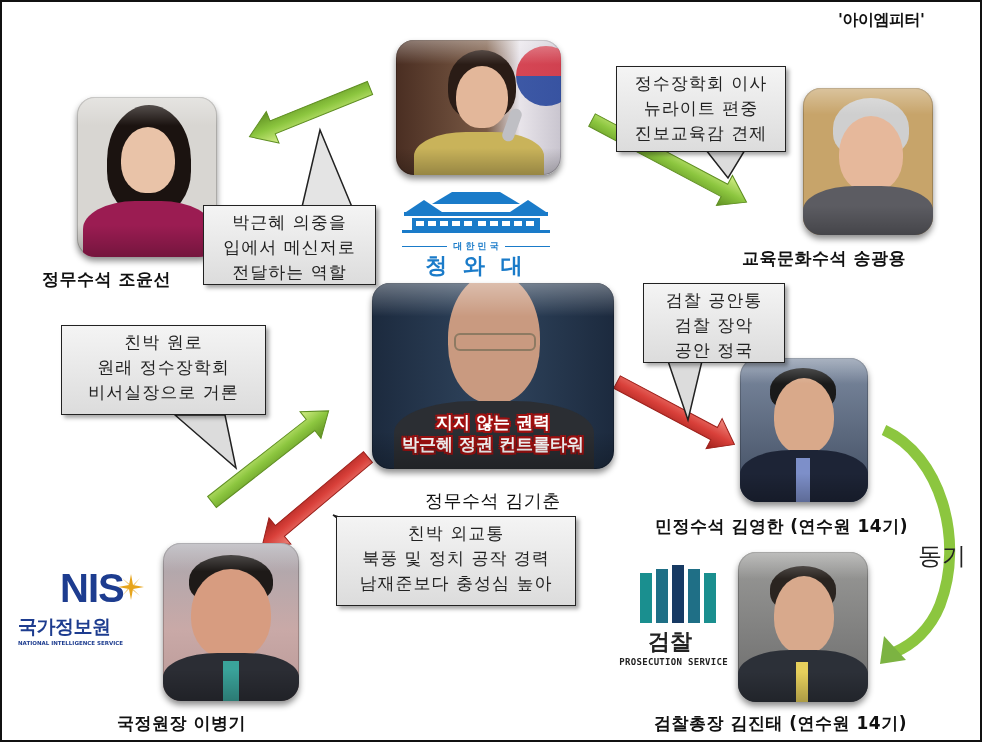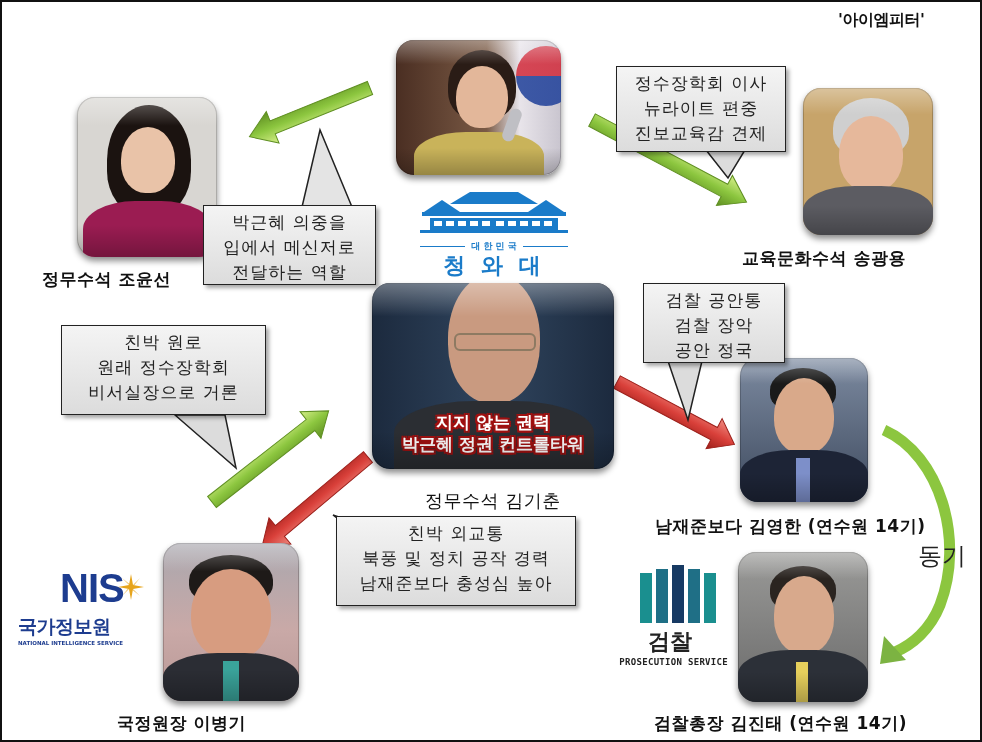--- a/index.html
+++ b/index.html
@@ -83,21 +83,21 @@
 </svg>
 
 <div class="photo" style="left:396px;top:40px;width:165px;height:135px;background:linear-gradient(90deg,#4a2e22 0%,#7a5a45 55%,#e8e4ea 75%,#c9c5cf 100%);">
   <div style="position:absolute;left:120px;top:6px;width:60px;height:60px;border-radius:50%;background:linear-gradient(180deg,#d22a3a 50%,#1e3f99 50%);opacity:0.85;"></div>
   <div class="hair" style="left:52px;top:10px;width:68px;height:70px;background:#2a1c16;"></div>
   <div class="head" style="left:60px;top:26px;width:52px;height:62px;background:#e3b79a;"></div>
   <div class="body" style="left:18px;top:92px;width:130px;height:60px;background:#c9b35a;"></div>
   <div style="position:absolute;left:110px;top:68px;width:12px;height:34px;background:#bfbfc4;border-radius:6px;transform:rotate(20deg);"></div>
 </div>
 
-<div style="position:absolute;left:420px;top:190px;width:148px;height:80px;">
+<div style="position:absolute;left:402px;top:190px;width:148px;height:80px;">
   <svg width="148" height="44">
     <path d="M4,22 L22,10 L40,22 Z" fill="#1a7bc9"></path>
     <path d="M108,22 L126,10 L144,22 Z" fill="#1a7bc9"></path>
     <path d="M30,14 L50,2 L98,2 L118,14 Z" fill="#1a7bc9"></path>
     <rect x="2" y="22" width="144" height="4" fill="#1a7bc9"></rect>
     <rect x="10" y="28" width="128" height="12" fill="#1a7bc9"></rect>
     <g fill="#fff">
       <rect x="14" y="31" width="8" height="5"></rect>
         <rect x="26" y="31" width="8" height="5"></rect>
         <rect x="38" y="31" width="8" height="5"></rect>
@@ -161,21 +161,21 @@
   <span class="line">원래 정수장학회</span>
   <span class="line">비서실장으로 거론</span>
 </div>
 
 <div class="photo" style="left:740px;top:358px;width:128px;height:144px;background:linear-gradient(180deg,#7c8aa0,#3e4a5e);">
   <div class="hair" style="left:30px;top:10px;width:66px;height:44px;background:#1a1a1a;"></div>
   <div class="head" style="left:34px;top:20px;width:60px;height:76px;background:#d9a98a;"></div>
   <div class="body" style="left:0px;top:92px;width:128px;height:60px;background:#1d2436;"></div>
   <div style="position:absolute;left:56px;top:100px;width:14px;height:44px;background:#7d8fc9;"></div>
 </div>
-<div class="name" style="left:655px;top:515px;">남재준보다 김영한 (연수원 14기)</div>
+<div class="name" style="left:655px;top:515px;">민정수석 김영한 (연수원 14기)</div>
 
 <div class="callout" style="left:643px;top:283px;width:142px;height:80px;">
   <span class="line">검찰 공안통</span>
   <span class="line">검찰 장악</span>
   <span class="line">공안 정국</span>
 </div>
 
 <div class="donggi">동기</div>
 
 <div class="photo" style="left:738px;top:552px;width:130px;height:150px;background:linear-gradient(180deg,#9a9a98,#6a6a6a);">

